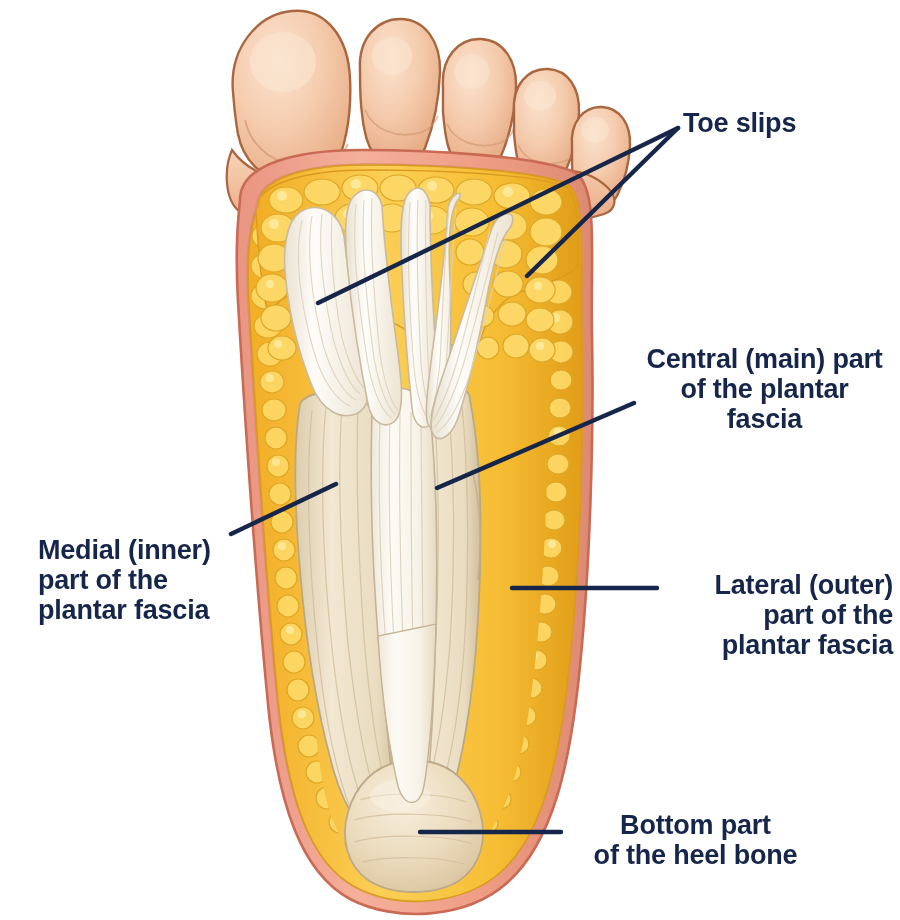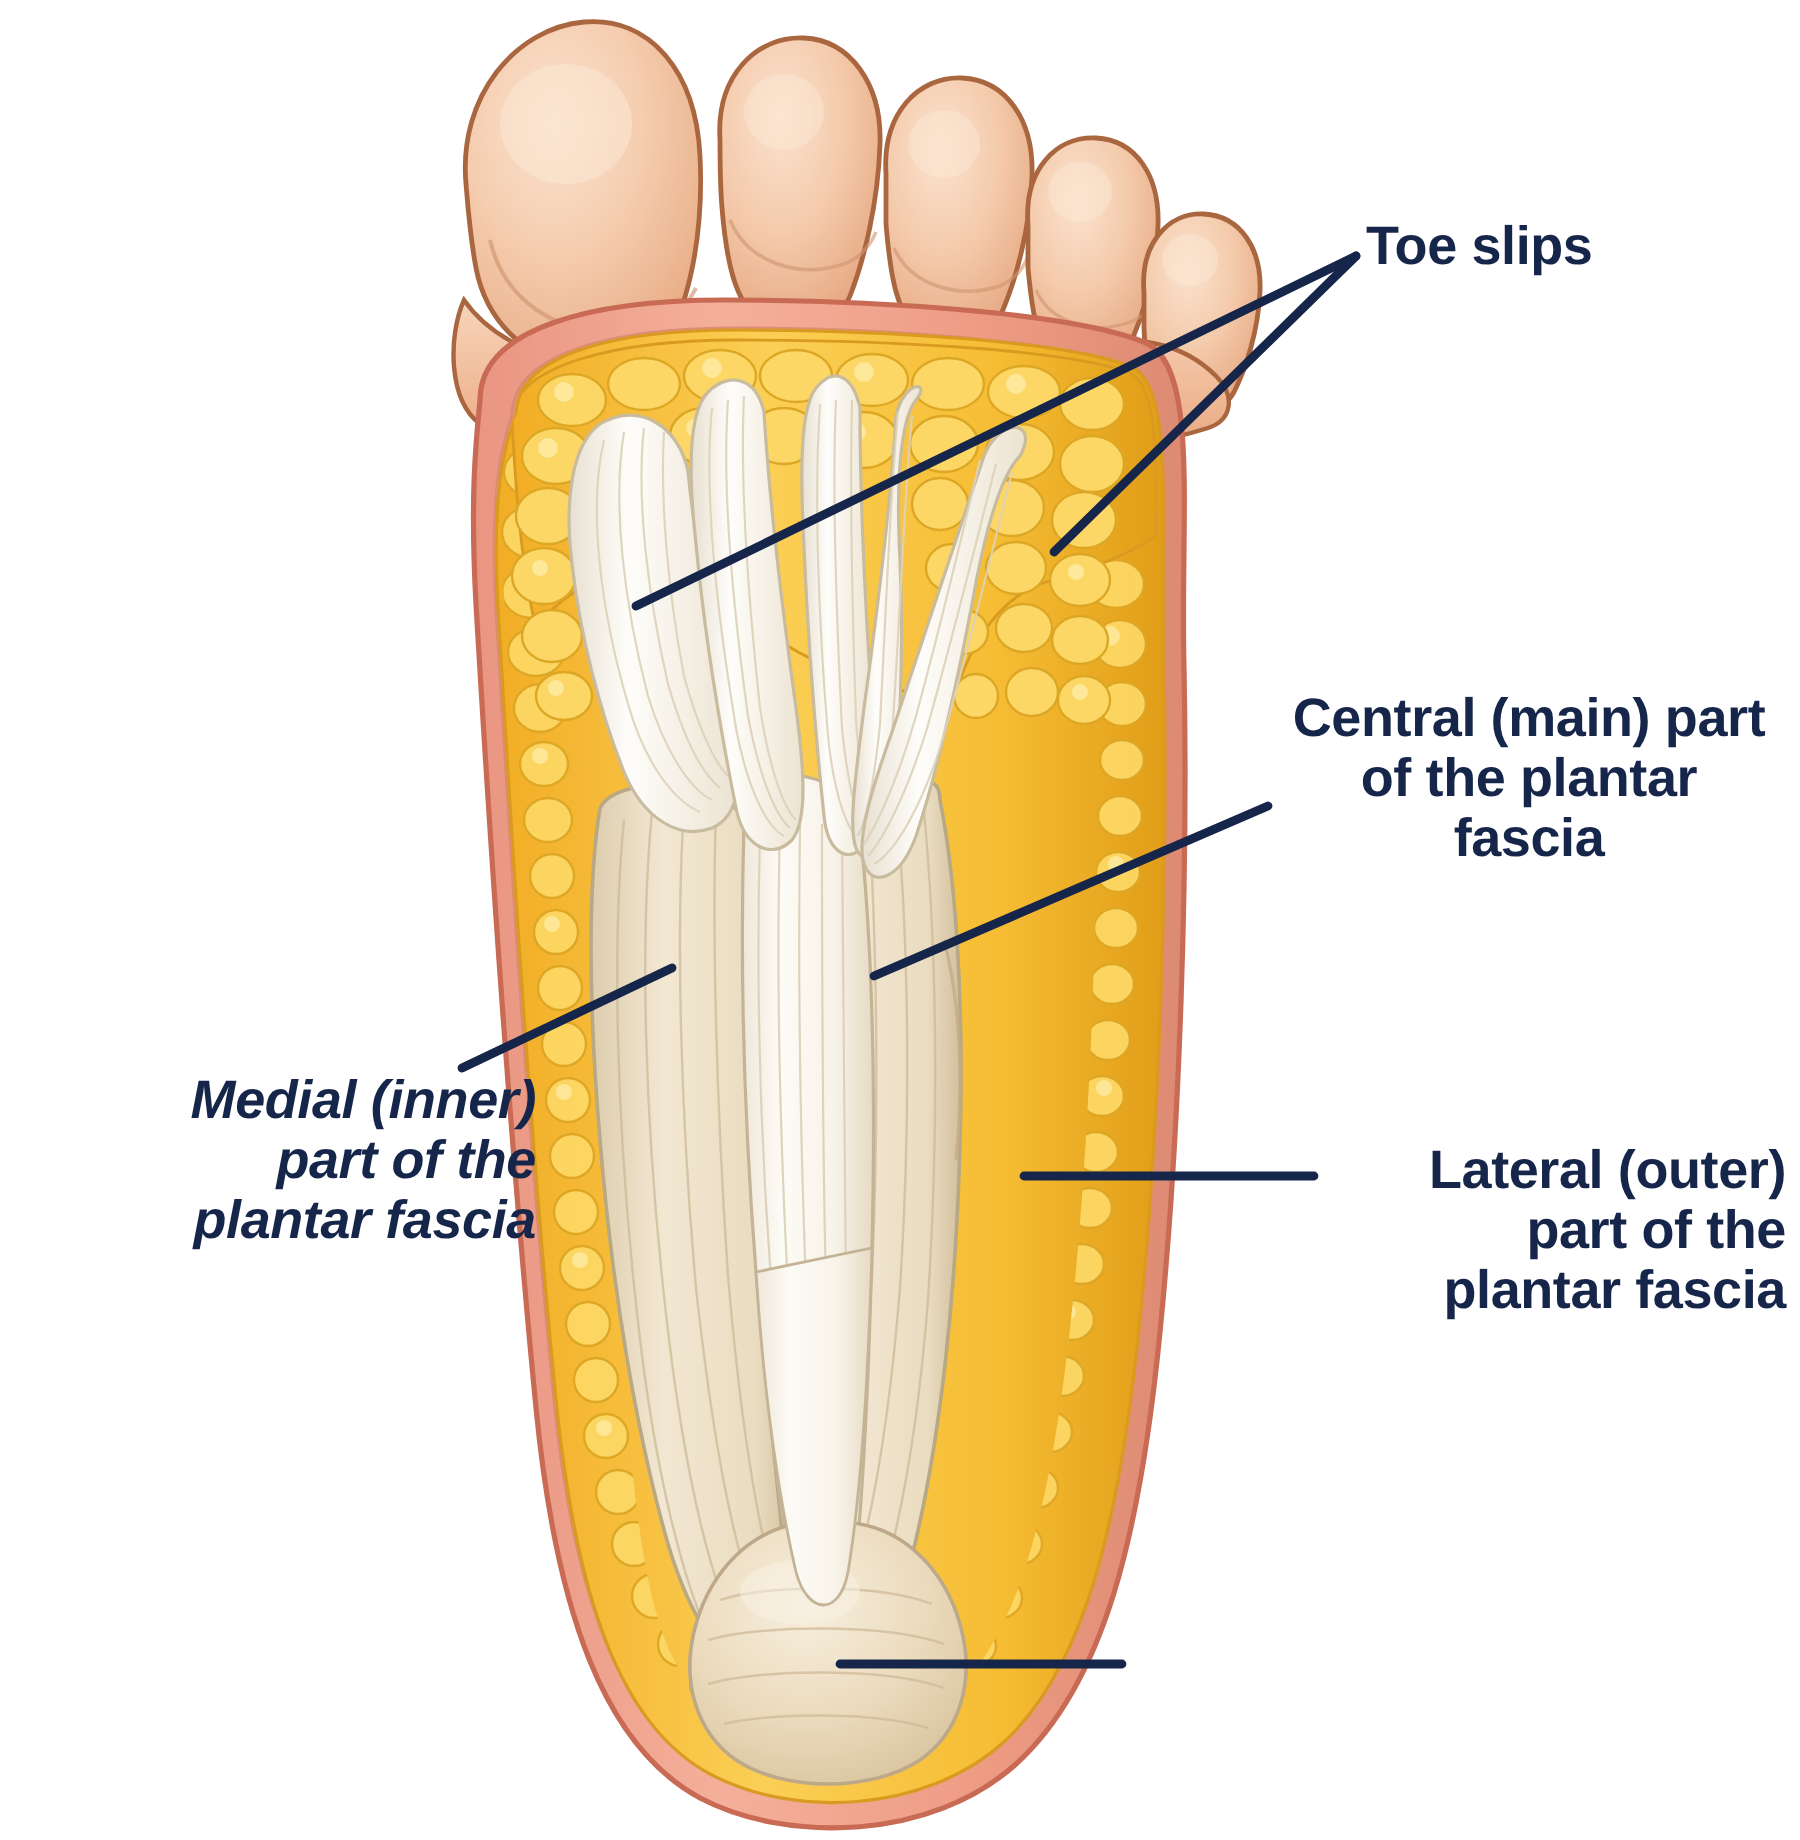--- a/index.html
+++ b/index.html
@@ -35,21 +35,21 @@
     font-size: 27px;
     line-height: 1.12;
     letter-spacing: -0.2px;
     white-space: pre-line;
   }
   .label.align-left  { text-align: left; }
   .label.align-center{ text-align: center; }
 
   #label-toe-slips        { left: 683px; top: 108px;  text-align: left; }
   #label-central-part     { left: 637px; top: 344px;  width: 255px; text-align: center; }
-  #label-medial-part      { left: 38px;  top: 535px;  width: 230px; text-align: right; font-style: italic; }
+  #label-medial-part      { left: 38px;  top: 535px;  width: 230px; text-align: left; }
   #label-lateral-part     { left: 668px; top: 570px;  width: 225px; text-align: right; }
   #label-heel-bone        { left: 563px; top: 810px;  width: 265px; text-align: center; }
 </style>
 </head>
 <body>
 
 <div id="figure">
 
   <svg id="anatomy-svg" viewBox="0 0 900 920">
     <defs>
@@ -568,14 +568,16 @@
 fascia</div>
 
   <div class="label align-center" id="label-medial-part">Medial (inner)
 part of the
 plantar fascia</div>
 
   <div class="label align-center" id="label-lateral-part">Lateral (outer)
 part of the
 plantar fascia</div>
 
+  <div class="label align-center" id="label-heel-bone">Bottom part
+of the heel bone</div>
 
 </div>
 
 </body></html>

